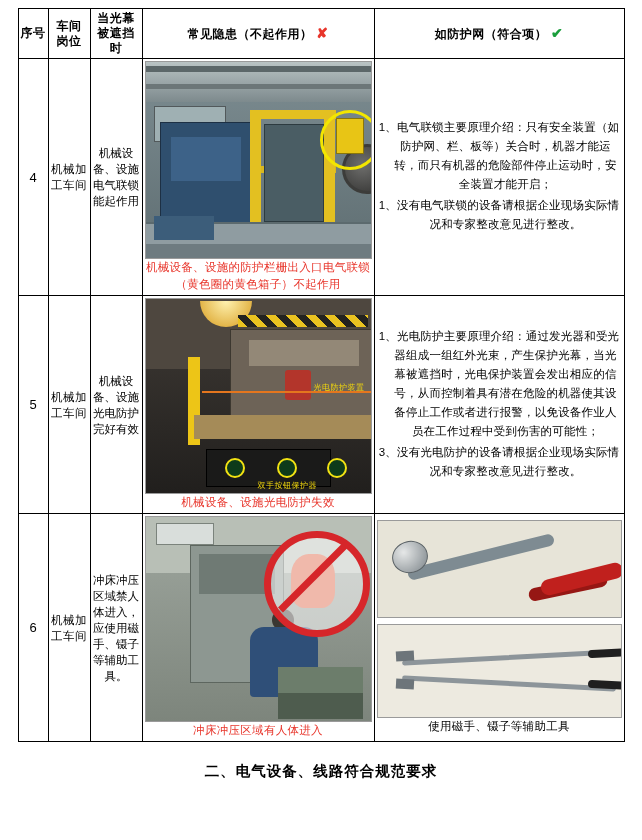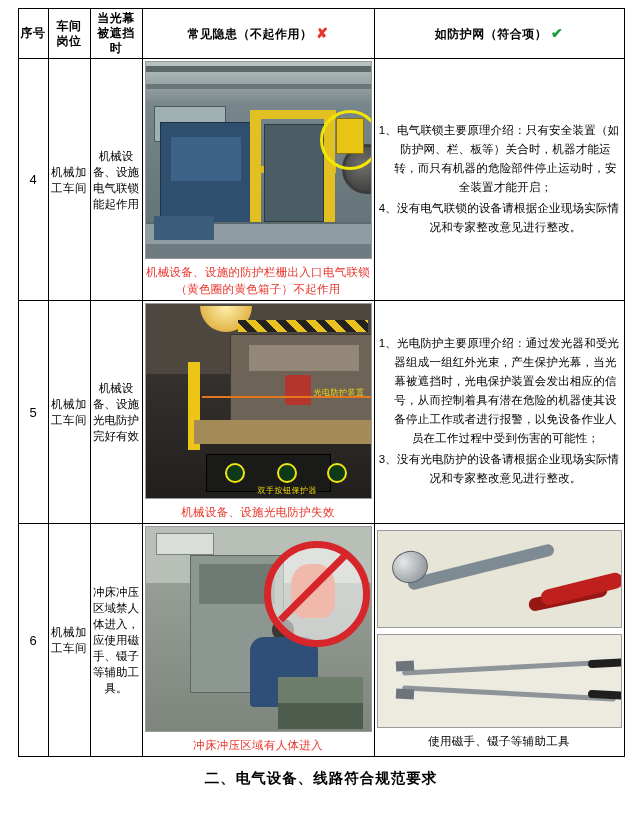--- a/index.html
+++ b/index.html
@@ -62,21 +62,20 @@
   }
 
   .cell-pad {
     padding: 6px 4px 5px 4px;
   }
   .caption {
     color: #e8352b;
     font-size: 11.5px;
     line-height: 17px;
     text-align: center;
-    margin-top: 5px;
     letter-spacing: 0.3px;
   }
   .caption.black {
     color: #000;
   }
   .rt {
     text-align: left;
     font-size: 11.5px;
     line-height: 19px;
     padding: 6px 8px;
@@ -187,21 +186,21 @@
   .p5 .grip1 { position:absolute; left:210px; top:24px; width:44px; height:8px; background:#1f1f1f; border-radius:4px; transform:rotate(-3deg);}
   .p5 .grip2 { position:absolute; left:210px; top:56px; width:44px; height:8px; background:#1f1f1f; border-radius:4px; transform:rotate(3deg);}
   .p5 .tip1 { position:absolute; left:18px; top:26px; width:18px; height:10px; background:#6d757a; transform:rotate(-3deg);}
   .p5 .tip2 { position:absolute; left:18px; top:54px; width:18px; height:10px; background:#6d757a; transform:rotate(3deg);}
 
   .footer-title {
     text-align: center;
     font-size: 14.5px;
     font-weight: bold;
     letter-spacing: 1px;
-    margin-top: 12px;
+    margin-top: 20px;
   }
 </style>
 </head>
 <body>
 
 <div class="page">
 
   <table class="main">
     <colgroup>
       <col class="col-seq">
@@ -246,21 +245,21 @@
             <div class="ybox"></div>
             <div class="circle-hl"></div>
             <div class="floor"></div>
               <div class="floor2"></div>
             <div class="crate"></div>
           </div>
           <div class="caption">机械设备、设施的防护栏栅出入口电气联锁（黄色圈的黄色箱子）不起作用</div>
         </td>
         <td class="rt">
           <p>1、电气联锁主要原理介绍：只有安全装置（如防护网、栏、板等）关合时，机器才能运转，而只有机器的危险部件停止运动时，安全装置才能开启；</p>
-          <p>4、没有电气联锁的设备请根据企业现场实际情况和专家整改意见进行整改。</p>
+          <p>1、没有电气联锁的设备请根据企业现场实际情况和专家整改意见进行整改。</p>
         </td>
       </tr>
 
       <tr>
         <td class="seq">5</td>
         <td class="vtext">机械加工车间</td>
         <td class="req">机械设备、设施光电防护完好有效</td>
         <td class="cell-pad">
           <div class="photo p2">
             <div class="backwall"></div>

